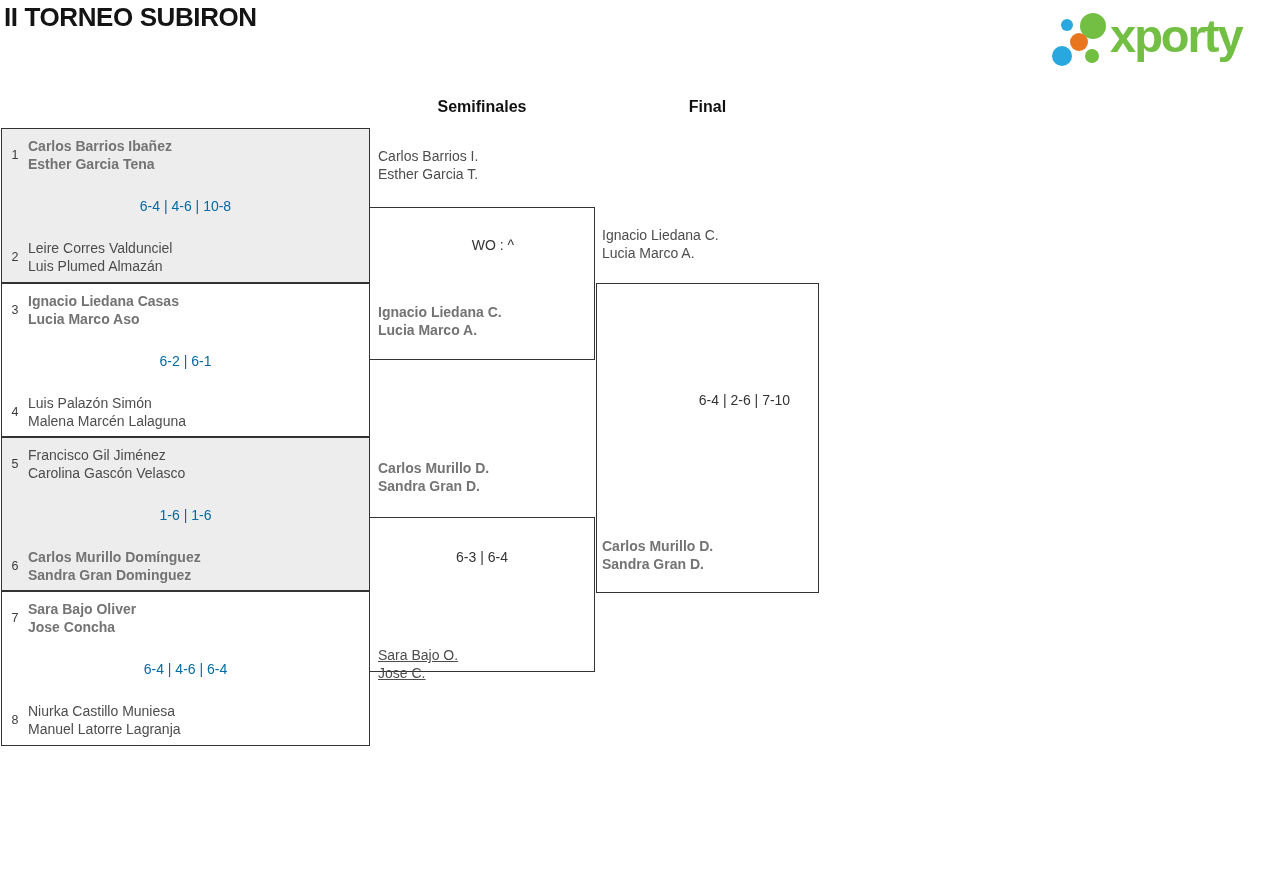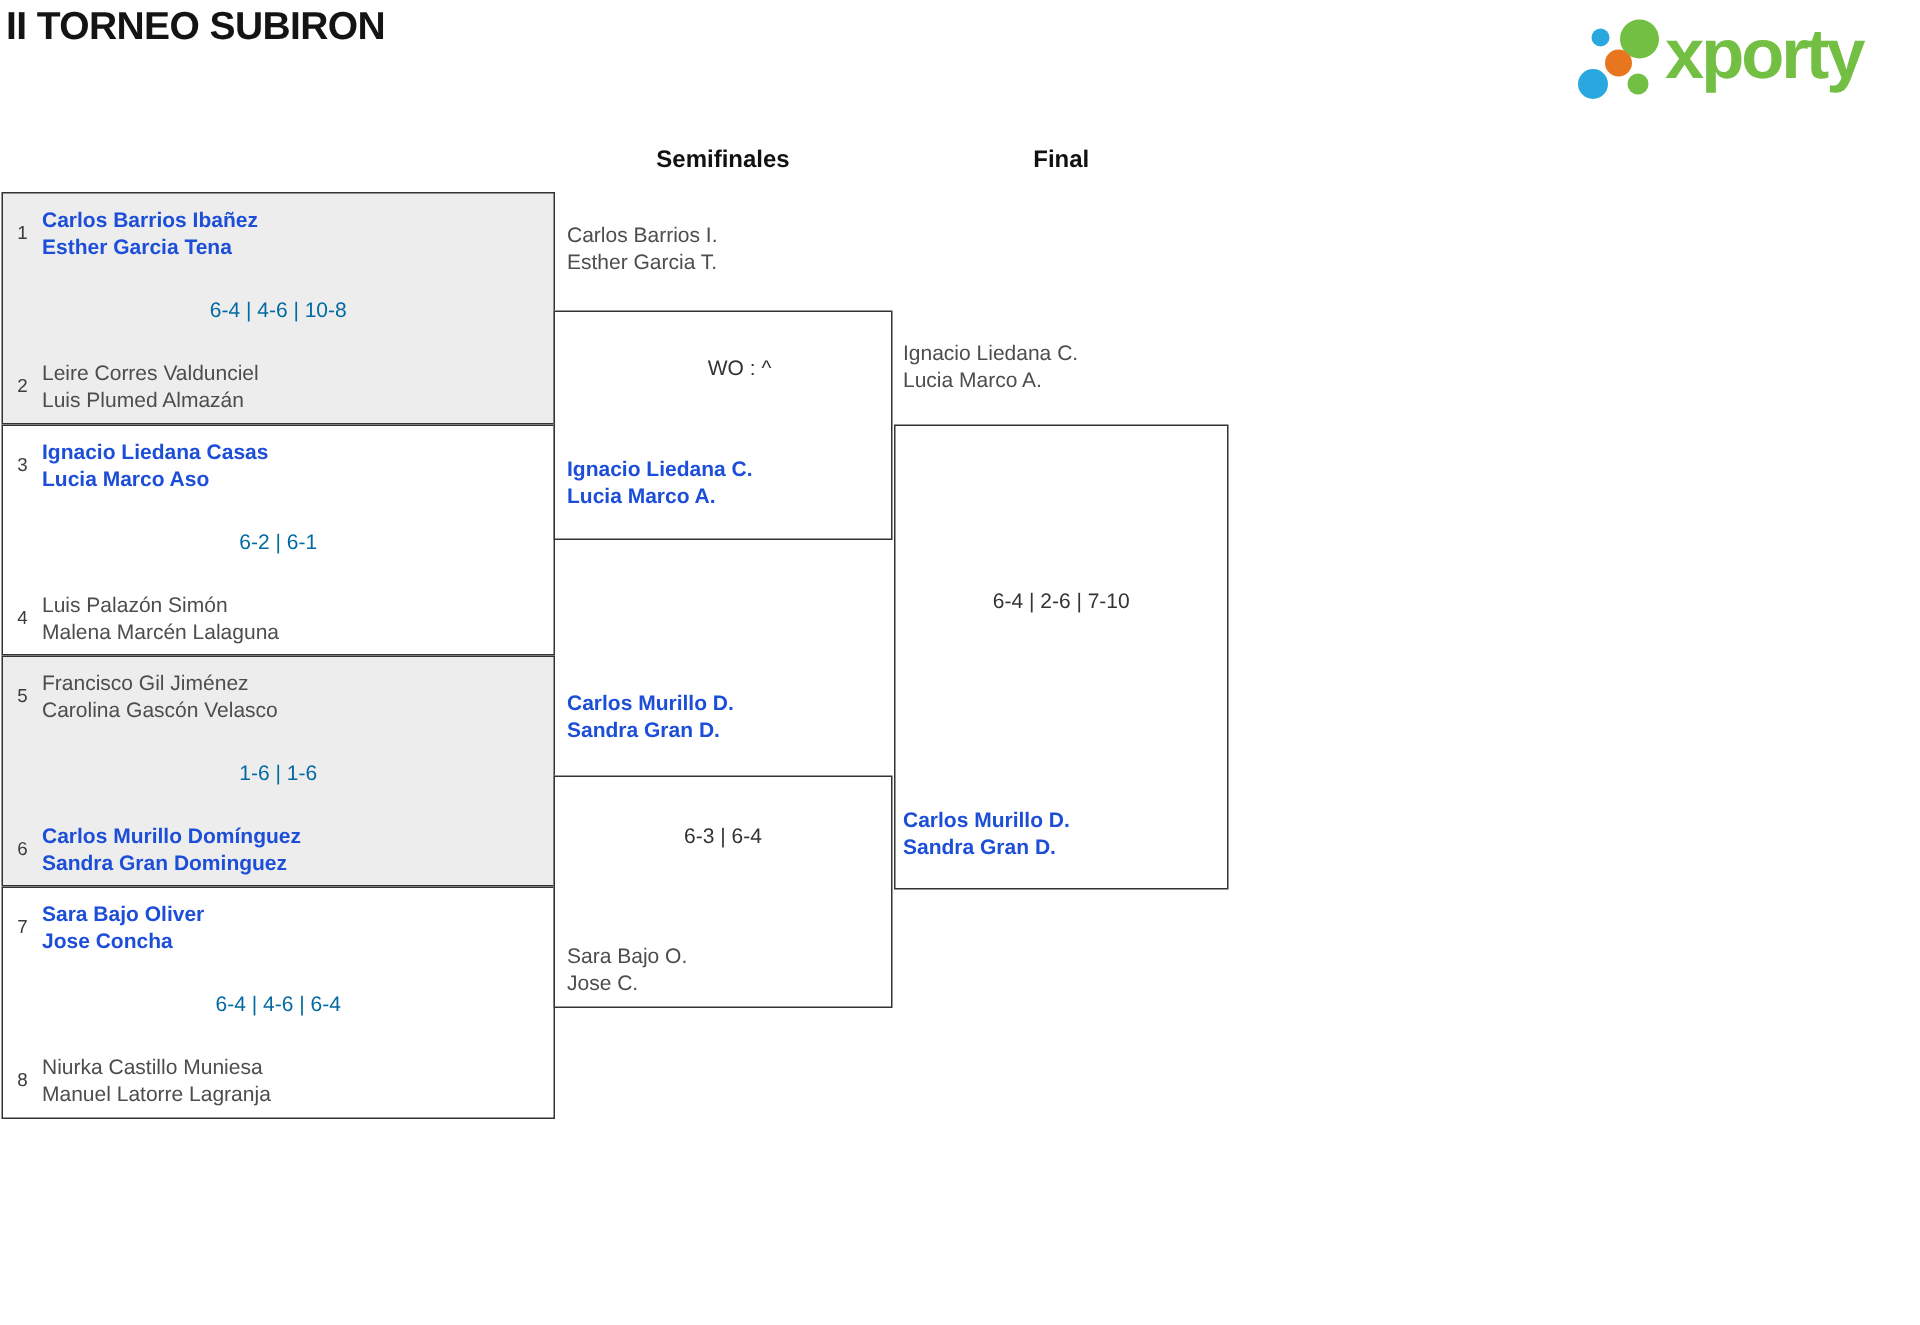--- a/index.html
+++ b/index.html
@@ -32,37 +32,37 @@
   .box.shaded{background:#ededed;}
   .qf1{left:1px;top:128px;width:369px;height:155px;}
   .qf2{left:1px;top:283px;width:369px;height:154px;}
   .qf3{left:1px;top:437px;width:369px;height:154px;}
   .qf4{left:1px;top:591px;width:369px;height:155px;}
   .sf1-box{left:369px;top:207px;width:226px;height:153px;}
   .sf2-box{left:369px;top:517px;width:226px;height:155px;}
   .f-box  {left:596px;top:283px;width:223px;height:310px;}
   
   .team{position:absolute;font-size:14px;line-height:18px;white-space:nowrap;}
-  .team.w{font-weight:700;color:#1d4ed8;}
+  .team.w{font-weight:700;color:#737373;}
   .team.l{font-weight:400;color:#4d4d4d;}
   .qf .team.tt{left:26px;top:8px;}
   .qf .team.tb{left:26px;top:110px;}
   .seed{position:absolute;left:4px;width:18px;text-align:center;font-size:12.5px;color:#3c3c3c;}
   .seed.st{top:19px;}
   .seed.sb{top:121px;}
   .qf .score{position:absolute;left:0;right:0;top:69px;text-align:center;font-size:14px;color:#0369a1;}
   .score-line{position:absolute;text-align:center;font-size:14px;color:#333;white-space:nowrap;}
   .sf1-top   {left:378px;top:147px;}
   .sf1-score {left:369px;width:248px;top:237px;}
   .sf1-bottom{left:378px;top:303px;}
   .sf2-top   {left:378px;top:459px;}
   .sf2-score {left:369px;width:226px;top:549px;}
-  .sf2-bottom{left:378px;top:628px;}
+  .sf2-bottom{left:378px;top:646px;text-decoration:underline;}
   .f-top     {left:602px;top:226px;}
-  .f-score   {left:596px;width:223px;top:392px;}
+  .f-score   {left:596px;width:223px;top:392px;padding-left:37px;}
   .f-bottom  {left:602px;top:537px;}
 </style>
 </head>
 <body>
 
 <div class="stage">
 
   <div class="title-block">
     <div class="title-line">II TORNEO SUBIRON</div>
   </div>

